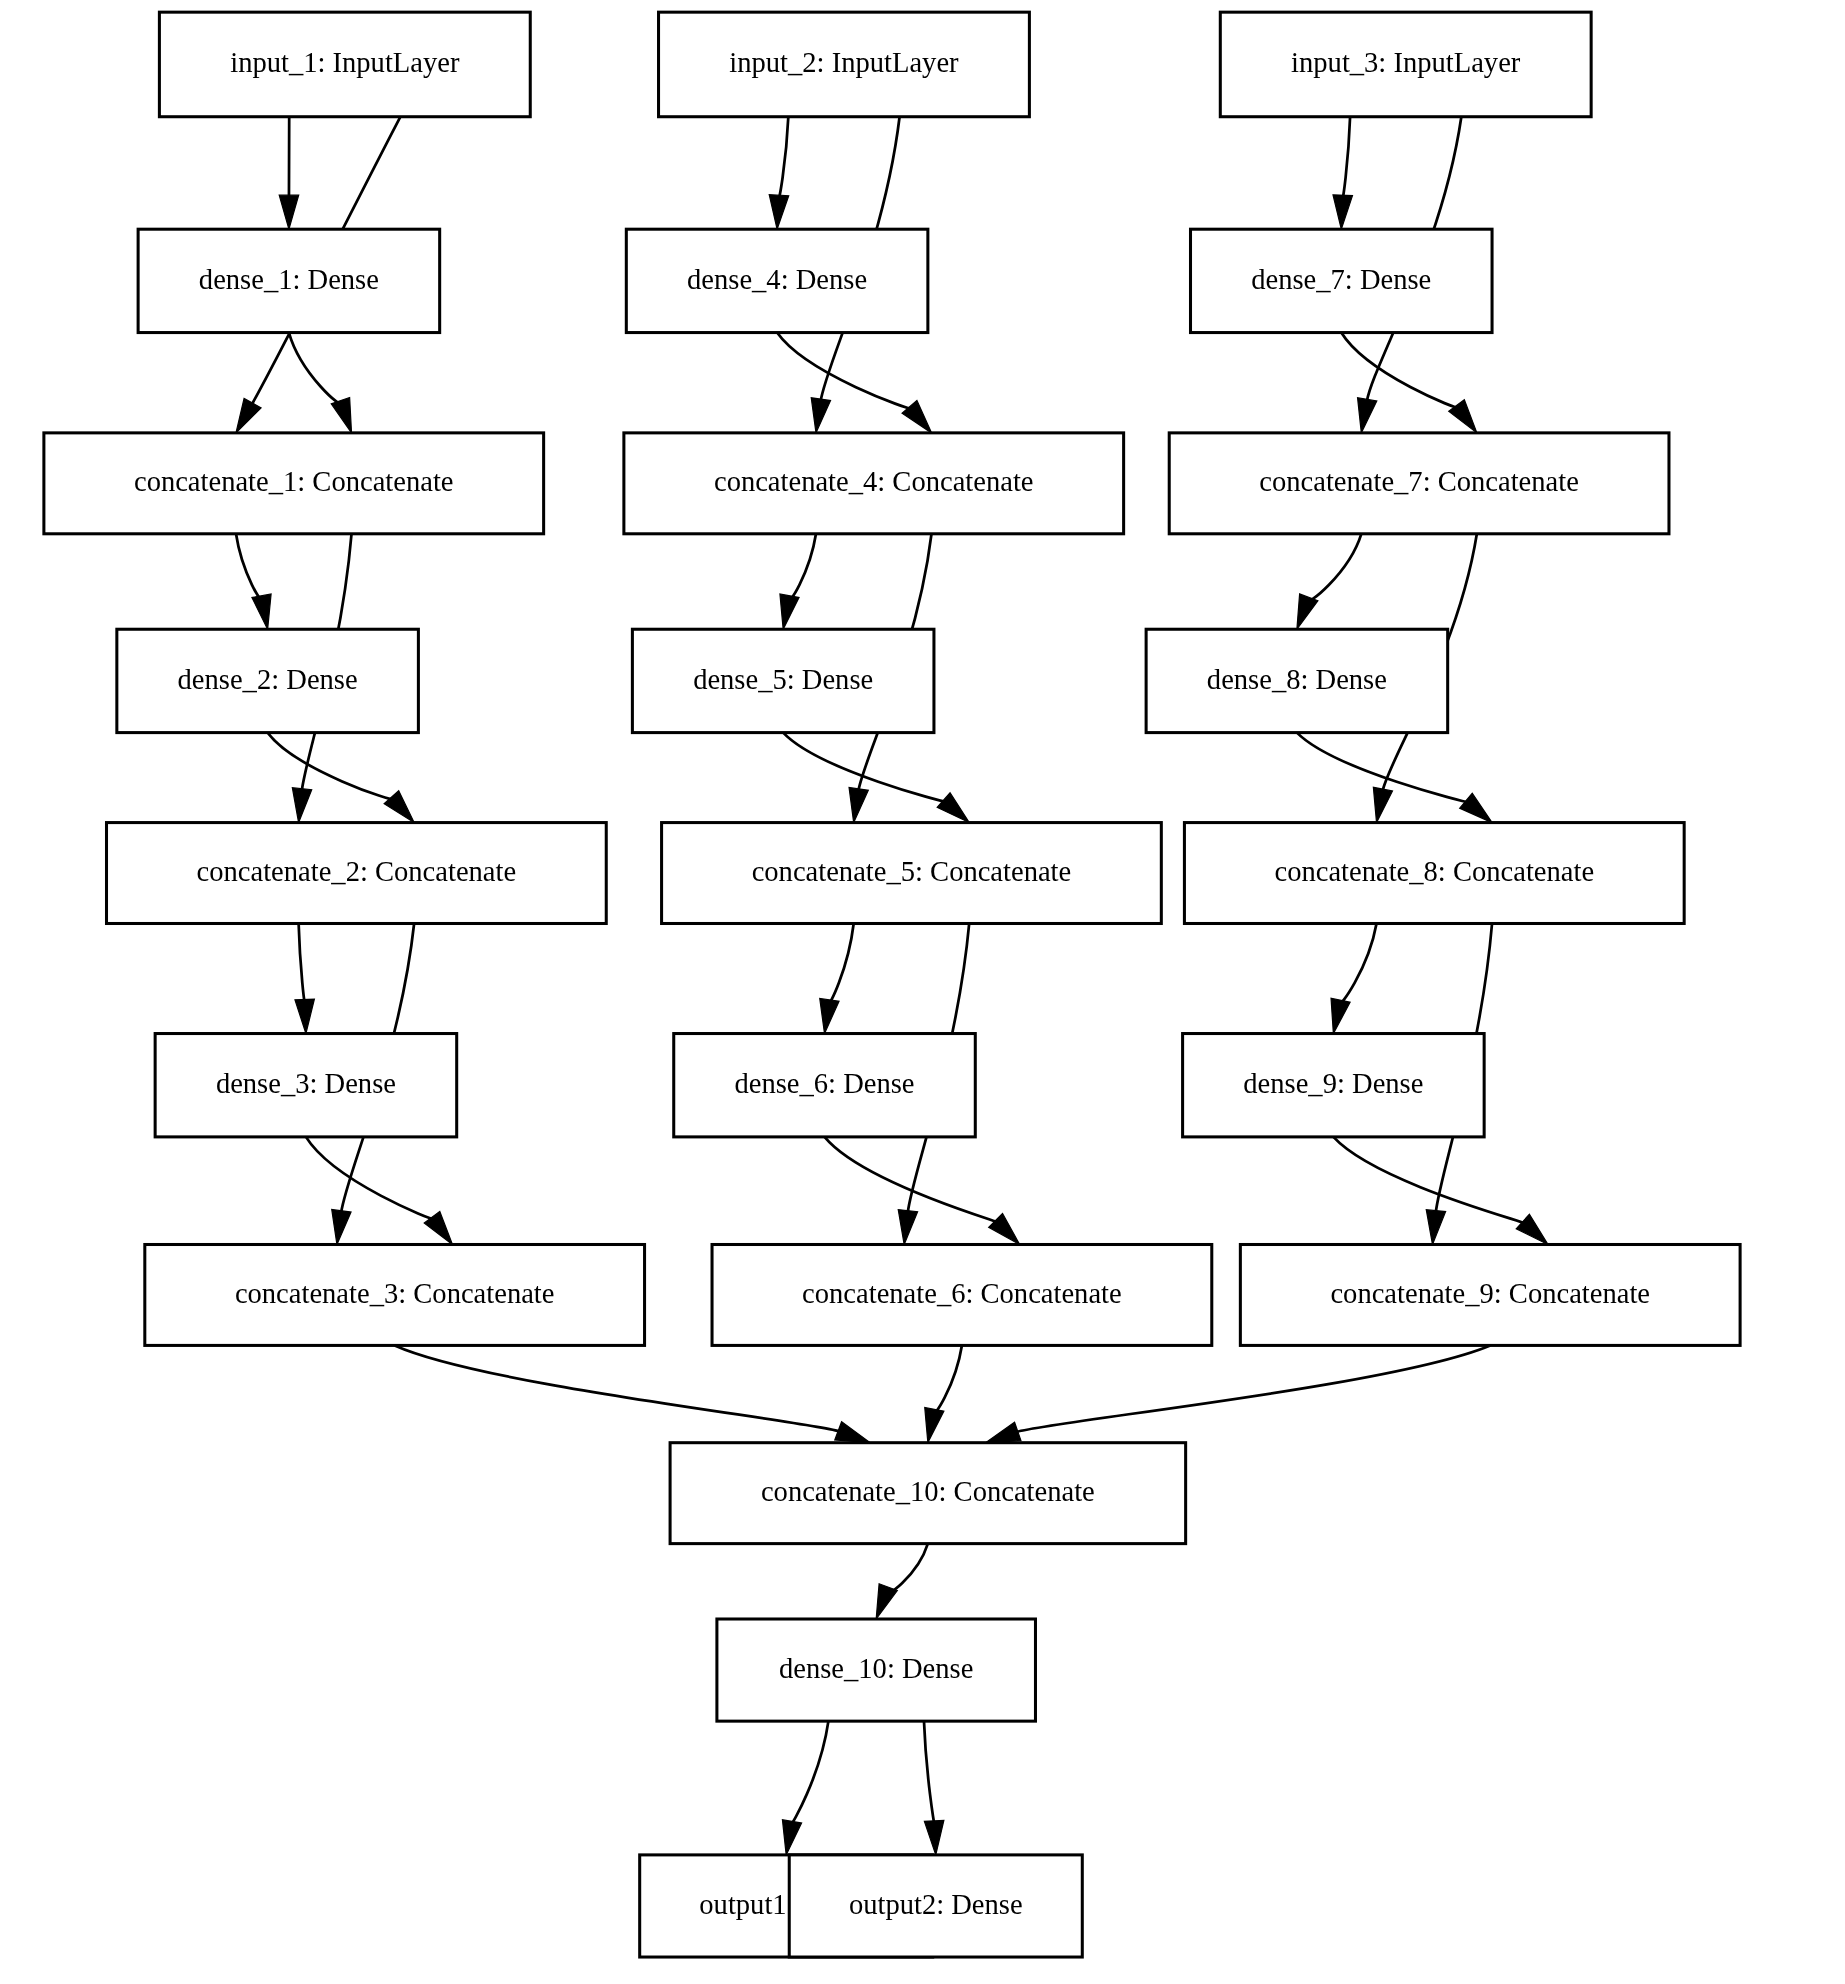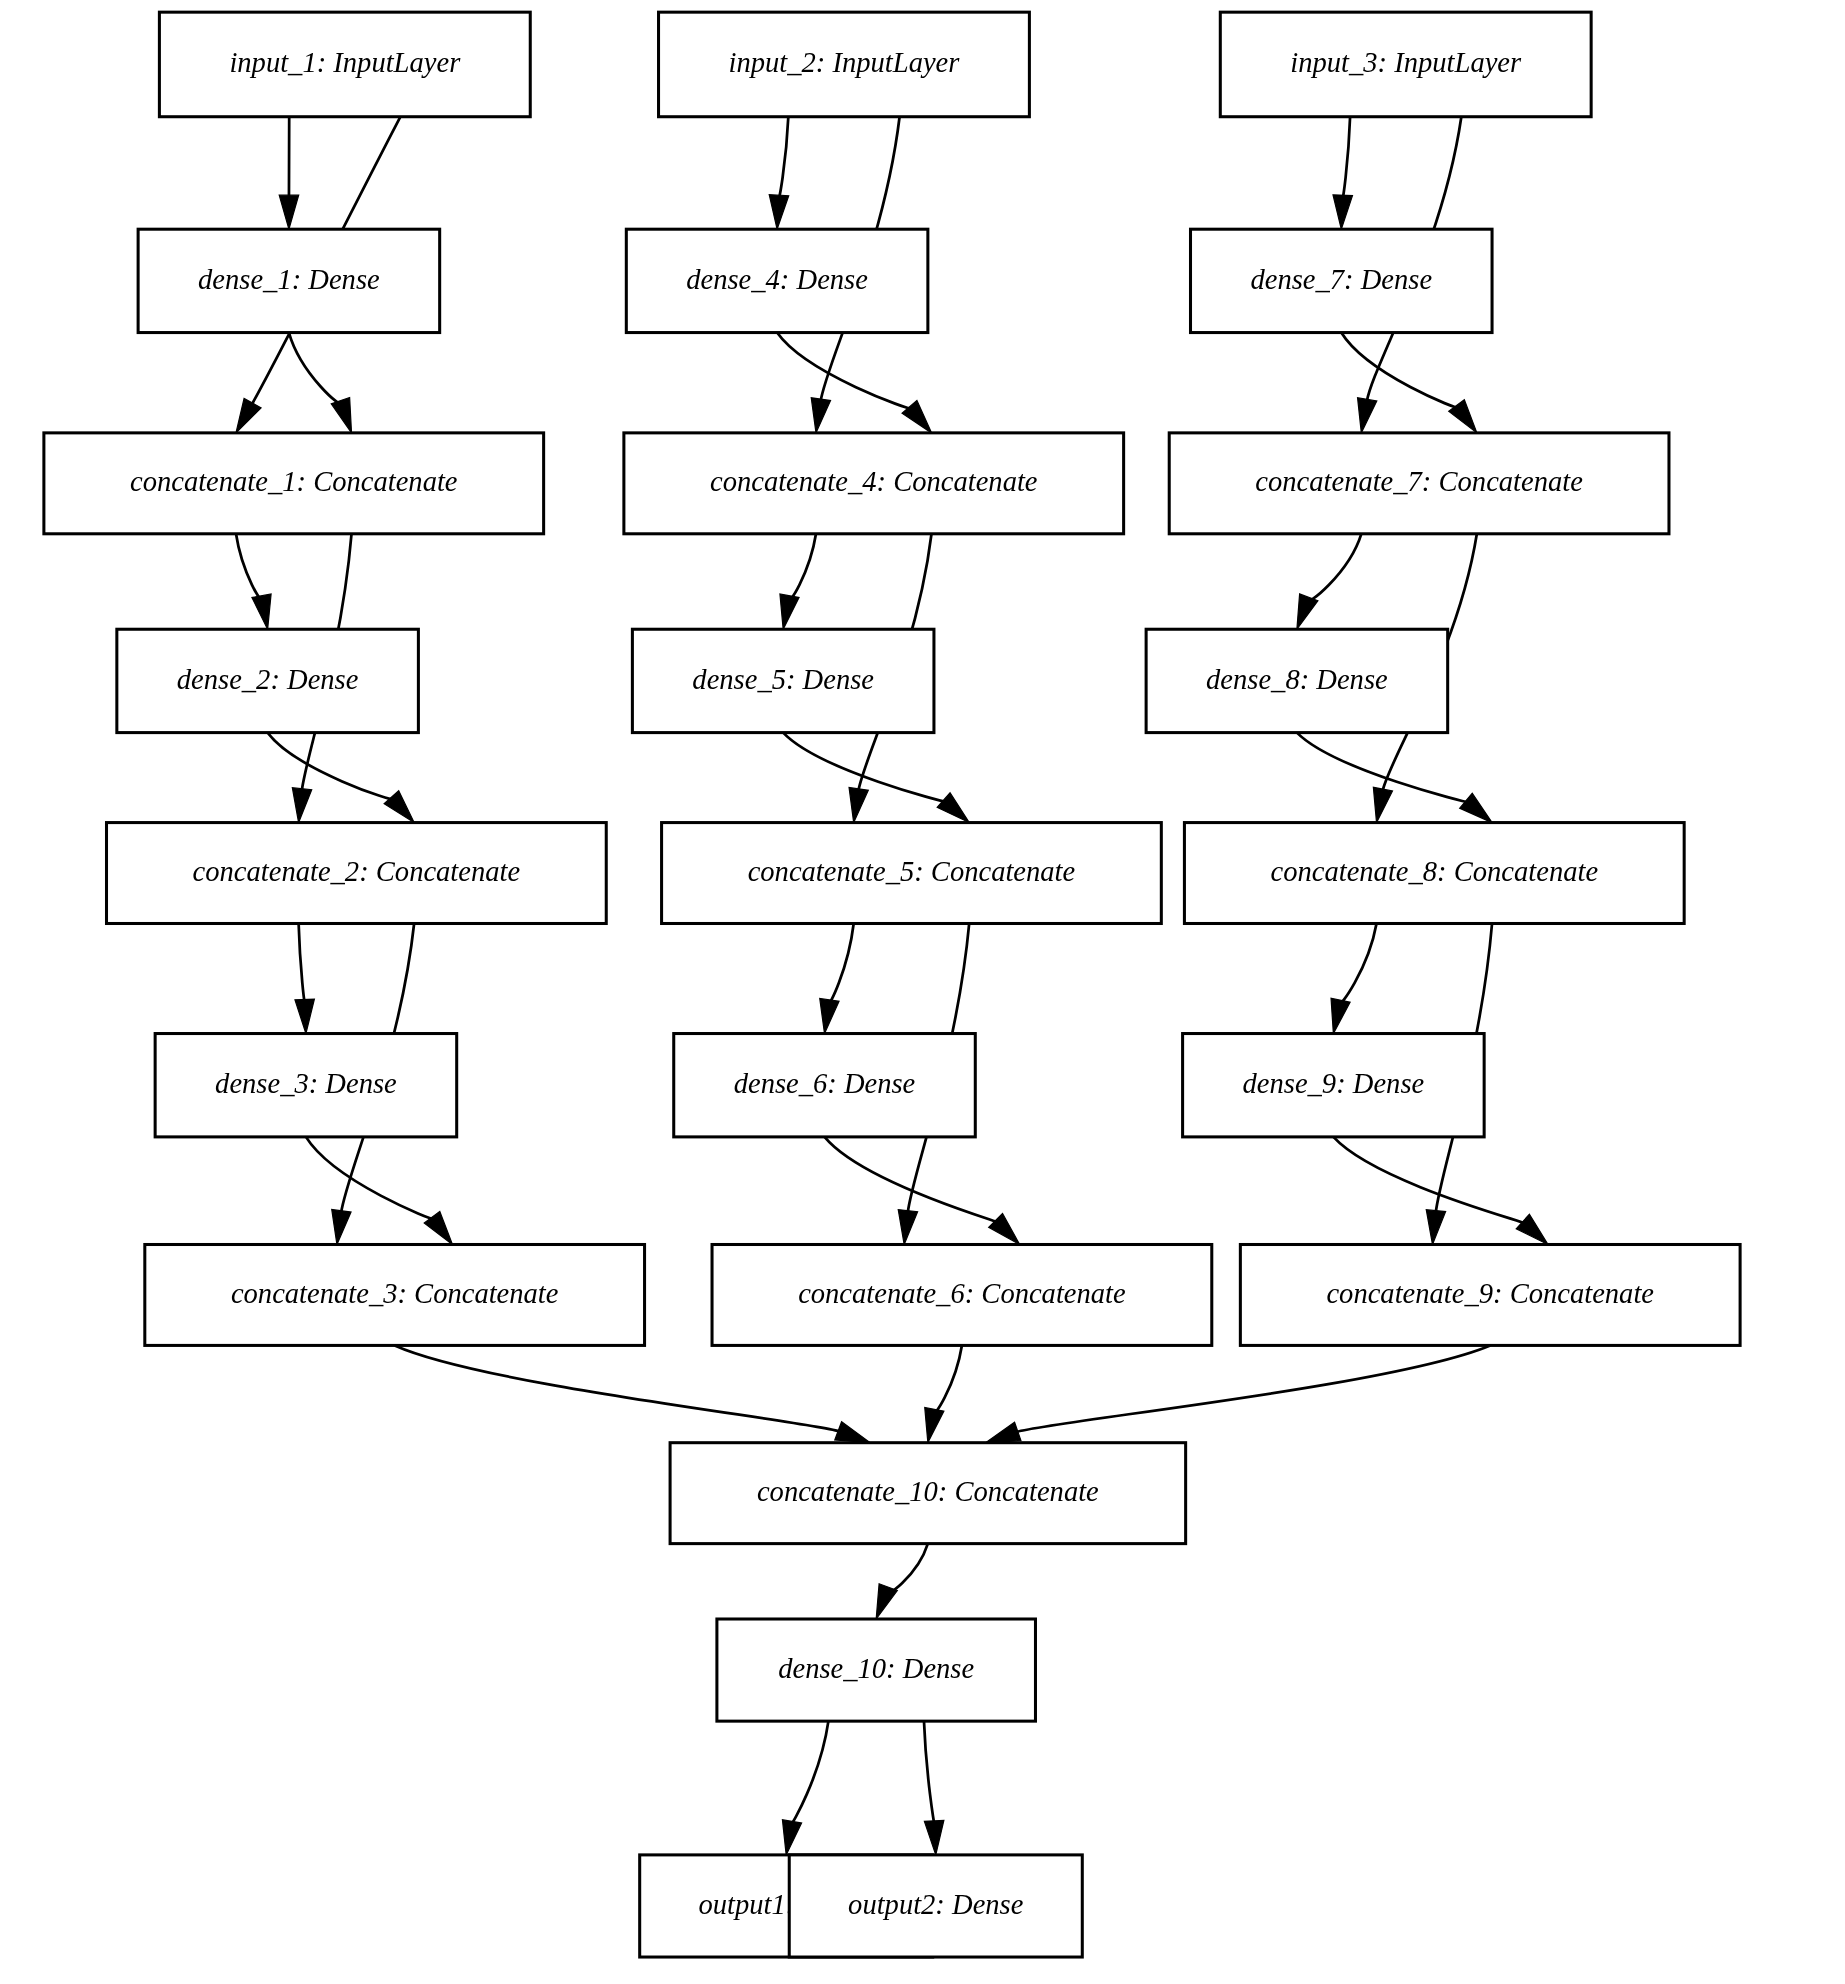--- a/index.html
+++ b/index.html
@@ -7,21 +7,20 @@
     padding: 0;
     background: #ffffff;
   }
   #diagram-root {
     position: relative;
     width: 1782px;
     height: 1985px;
     background: #ffffff;
     font-family: "Liberation Serif", "DejaVu Serif", serif;
     overflow: hidden;
-    font-style: italic;
   }
   svg#graph {
     display: block;
     width: 1846px;
     height: 1985px;
   }
   .node-box {
     fill: #ffffff;
     stroke: #000000;
     stroke-width: 5;

